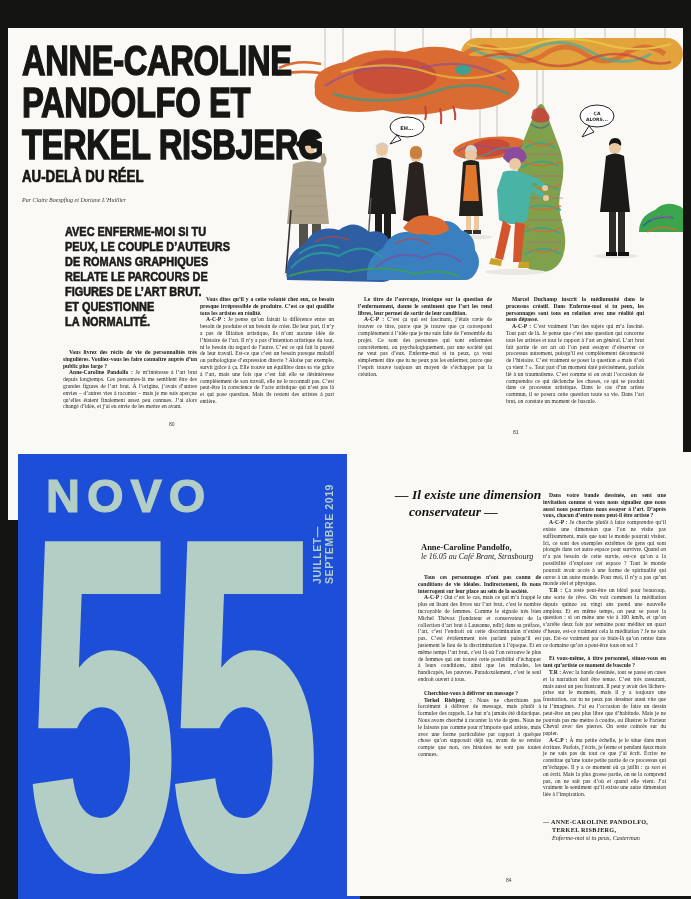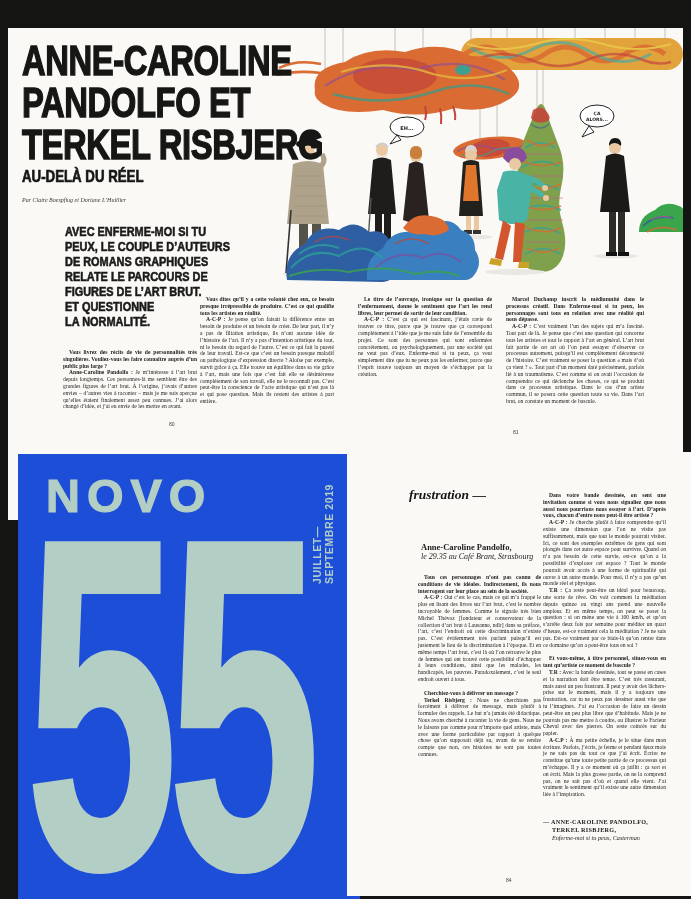--- a/index.html
+++ b/index.html
@@ -271,26 +271,27 @@
 
 <div class="page" id="cover">
   <div class="novo">NOVO</div>
   <div class="cover-date">JUILLET—SEPTEMBRE 2019</div>
   <div class="issue">55</div>
 </div>
 
 <div class="page" id="page-bottom">
 
   <div class="pullquote">
-    <div class="pq-ind">frustration —</div>
+    <div>— Il existe une dimension</div>
+    <div class="pq-ind">conservateur —</div>
   </div>
 
   <div class="attribution">
     <div class="attr-name">Anne-Caroline Pandolfo,</div>
-    <div class="attr-detail">le 29.35 au Café Brant, Strasbourg</div>
+    <div class="attr-detail">le 16.05 au Café Brant, Strasbourg</div>
   </div>
 
   <div class="bcol" id="bcol-left">
     <p class="q">Tous ces personnages n’ont pas connu de conditions de vie idéales. Indirectement, ils nous interrogent sur leur place au sein de la société.</p>
     <p><span class="spk">A-C-P :</span> <span>Oui c’est le cas, mais ce qui m’a frappé le plus en lisant des livres sur l’art brut, c’est le nombre incroyable de femmes. Comme le signale très bien Michel Thévoz [fondateur et conservateur de la collection d’art brut à Lausanne, ndlr] dans sa préface, l’art, c’est l’endroit où cette discrimination n’existe pas. C’est évidemment très parlant puisqu’il est justement le lieu de la discrimination à l’époque. Et en même temps l’art brut, c’est là où l’on retrouve le plus de femmes qui ont trouvé cette possibilité d’échapper à leurs conditions, ainsi que les malades, les handicapés, les pauvres. Paradoxalement, c’est le seul endroit ouvert à tous.</span></p>
     <p class="q qgap">Cherchiez-vous à délivrer un message ?</p>
     <p><span class="spk">Terkel Risbjerg :</span> <span>Nous ne cherchions pas forcément à délivrer de message, mais plutôt à formuler des rappels. Le but n’a jamais été didactique. Nous avons cherché à raconter la vie de gens. Nous ne le faisons pas comme pour n’importe quel artiste, mais avec une forme particulière par rapport à quelque chose qu’on supposait déjà su, avant de se rendre compte que non, ces histoires ne sont pas toutes connues.</span></p>
   </div>
 
   <div class="bcol" id="bcol-right">

